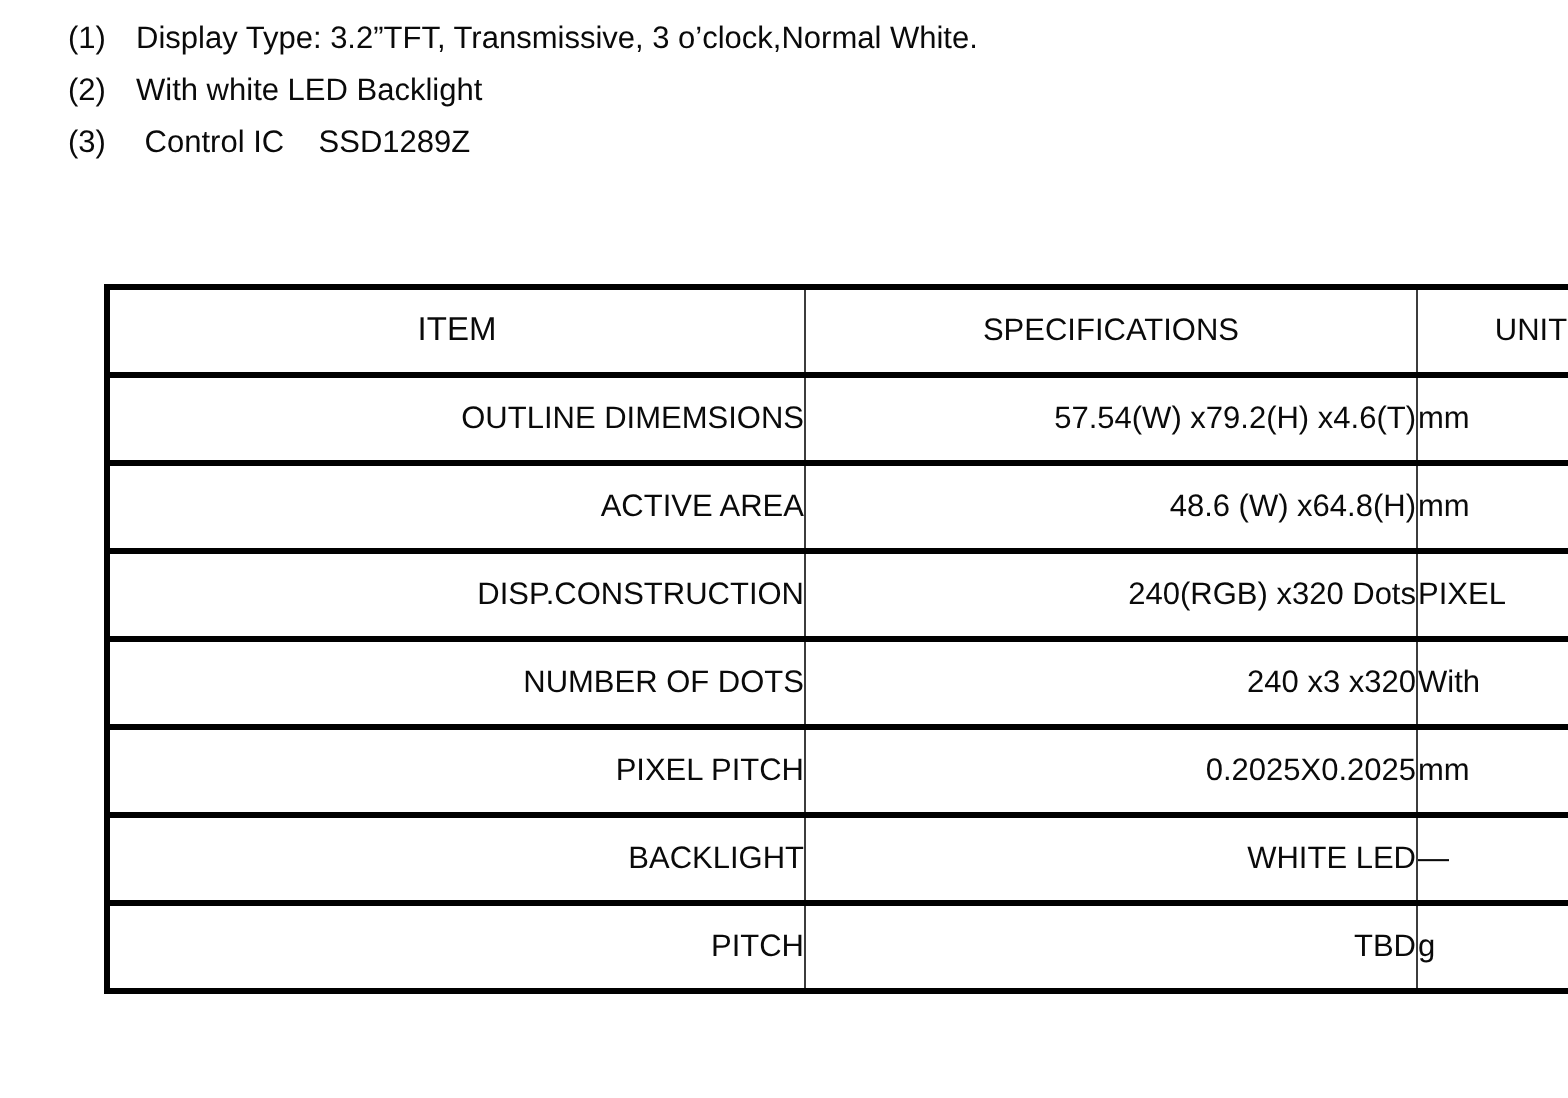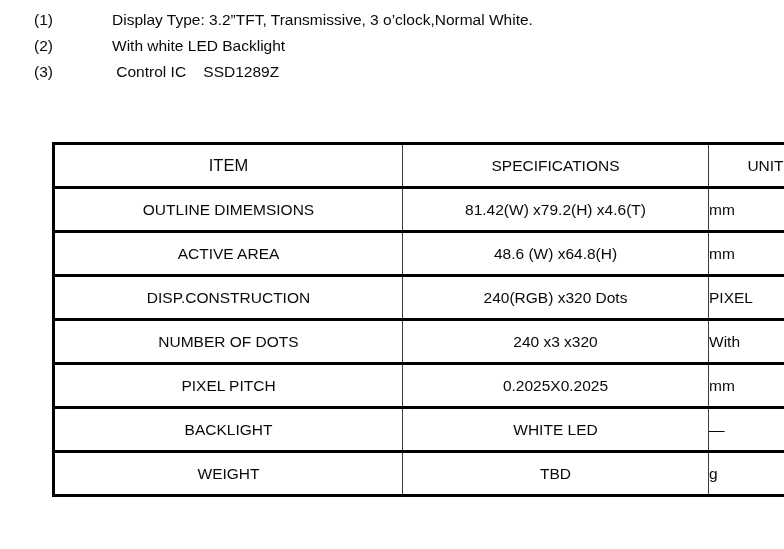--- a/index.html
+++ b/index.html
@@ -28,21 +28,20 @@
   .note-line {
     display: flex;
     white-space: pre;
   }
   .note-num {
     width: 34px;
     flex: 0 0 34px;
   }
   .note-text {
     white-space: pre;
-    margin-left: 44px;
   }
 
   
   table.spec {
     position: absolute;
     top: 142px;
     left: 8px;
     width: 770px;
     border-collapse: collapse;
     table-layout: fixed;
@@ -64,21 +63,21 @@
     vertical-align: middle;
     padding: 0;
     font-weight: normal;
     background: #ffffff;
   }
   table.spec { border: 3px solid #000; }
 
   th.h-cell { text-align: center; }
   th.h-item { font-size: 16.5px; }
   td.td-item, td.td-spec {
-    text-align: center;
+    text-align: right;
     padding-left: 13px;
     white-space: pre;
   }
   td.td-unit {
   }
 </style>
 </head>
 <body>
 
 <div class="notes">
@@ -102,21 +101,21 @@
   <thead>
     <tr>
       <th class="h-cell h-item">ITEM</th>
       <th class="h-cell">SPECIFICATIONS</th>
       <th class="h-cell">UNIT</th>
     </tr>
   </thead>
   <tbody id="spec-rows">
   <tr>
     <td class="td-item">OUTLINE DIMEMSIONS</td>
-    <td class="td-spec">81.42(W) x79.2(H) x4.6(T)</td>
+    <td class="td-spec">57.54(W) x79.2(H) x4.6(T)</td>
     <td class="td-unit">mm</td>
   </tr>
 
   <tr>
     <td class="td-item">ACTIVE AREA</td>
     <td class="td-spec">48.6 (W) x64.8(H)</td>
     <td class="td-unit">mm</td>
   </tr>
 
   <tr>
@@ -138,18 +137,18 @@
   </tr>
 
 
   <tr>
     <td class="td-item">BACKLIGHT</td>
     <td class="td-spec">WHITE LED</td>
     <td class="td-unit">—</td>
   </tr>
 
   <tr>
-    <td class="td-item">WEIGHT</td>
+    <td class="td-item">PITCH</td>
     <td class="td-spec">TBD</td>
     <td class="td-unit">g</td>
   </tr>
 </tbody>
 </table>
 
 </body></html>

